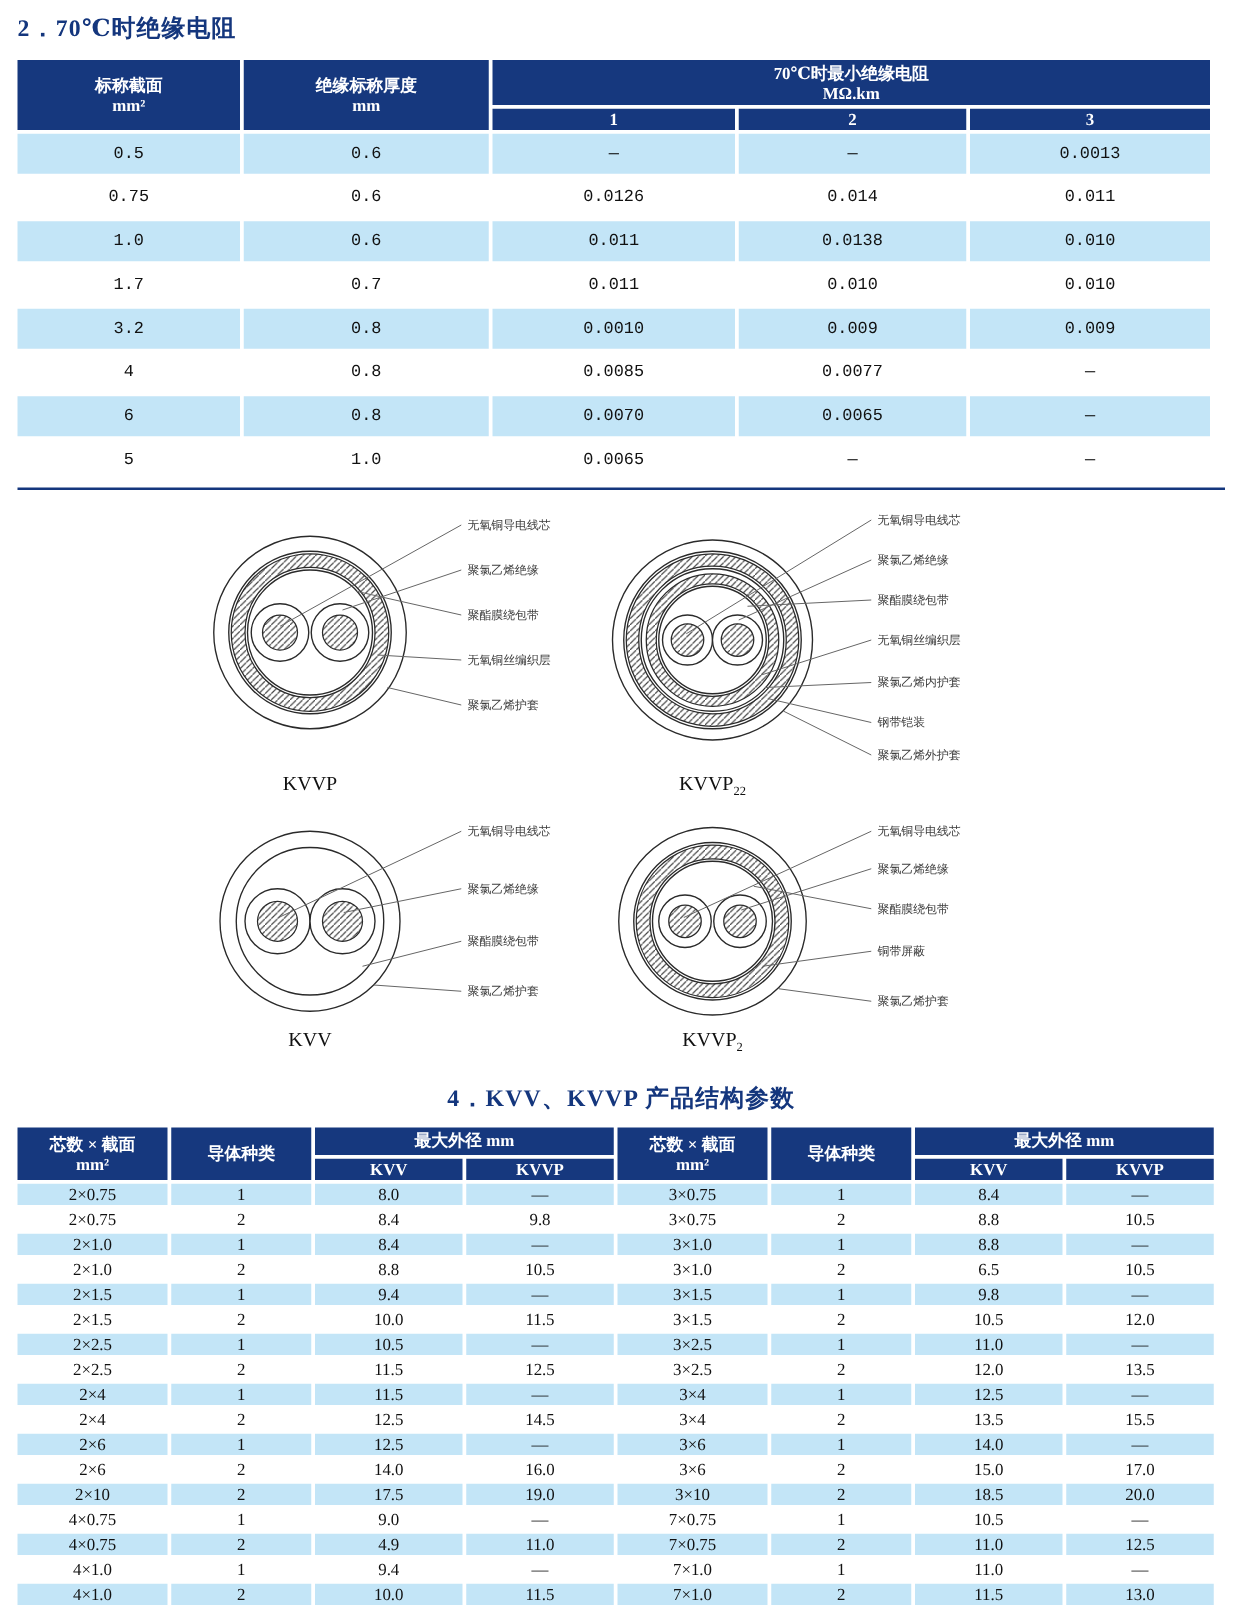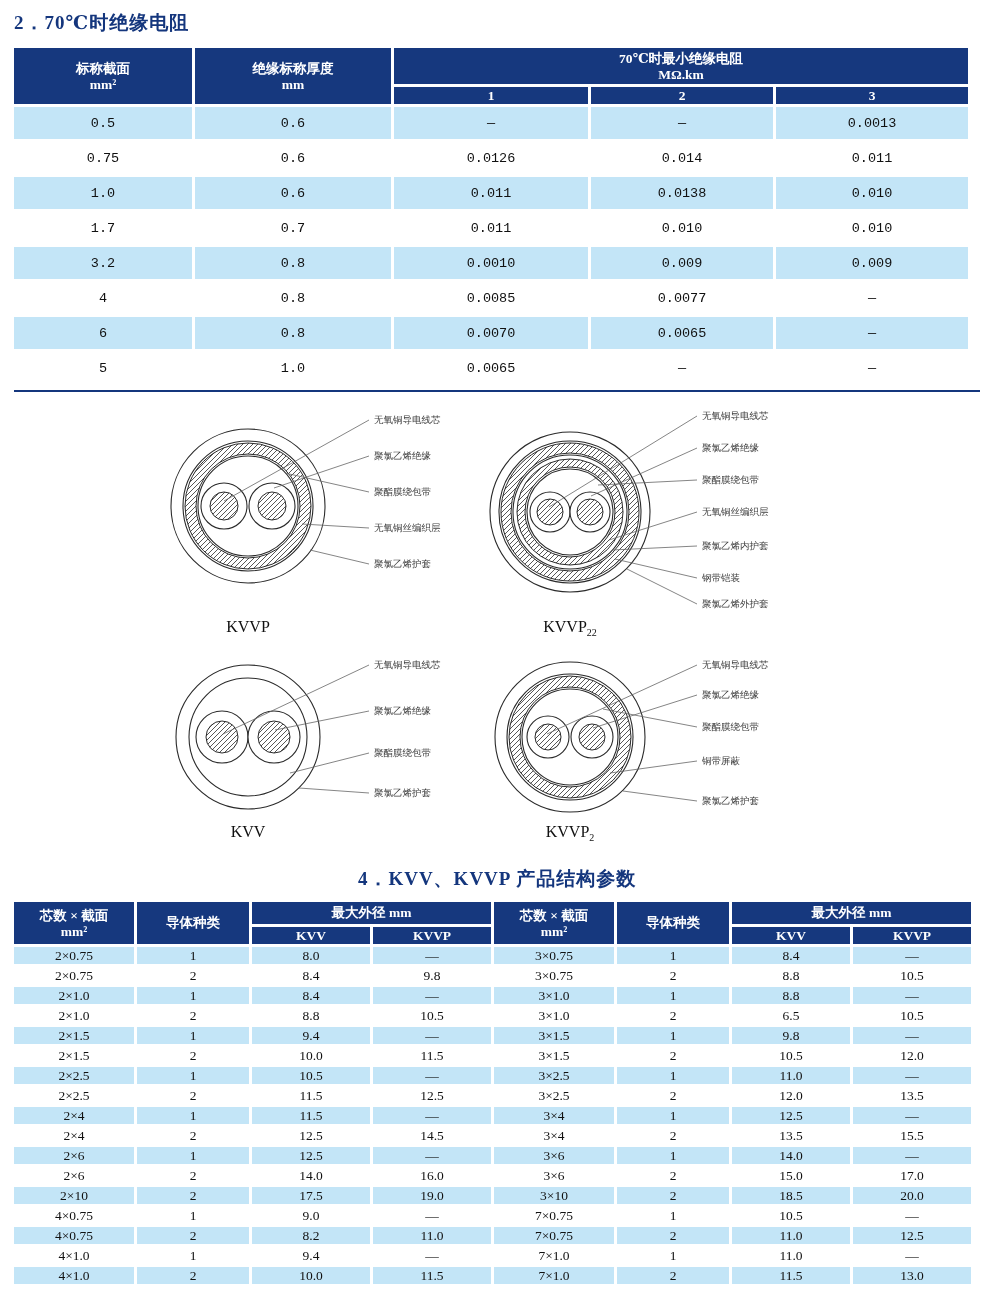--- a/index.html
+++ b/index.html
@@ -424,21 +424,21 @@
           <td>9.0</td>
           <td>—</td>
           <td>7×0.75</td>
           <td>1</td>
           <td>10.5</td>
           <td>—</td>
         </tr>
         <tr class="stripe">
           <td>4×0.75</td>
           <td>2</td>
-          <td>8.2</td>
+          <td>4.9</td>
           <td>11.0</td>
           <td>7×0.75</td>
           <td>2</td>
           <td>11.0</td>
           <td>12.5</td>
         </tr>
         <tr>
           <td>4×1.0</td>
           <td>1</td>
           <td>9.4</td>

